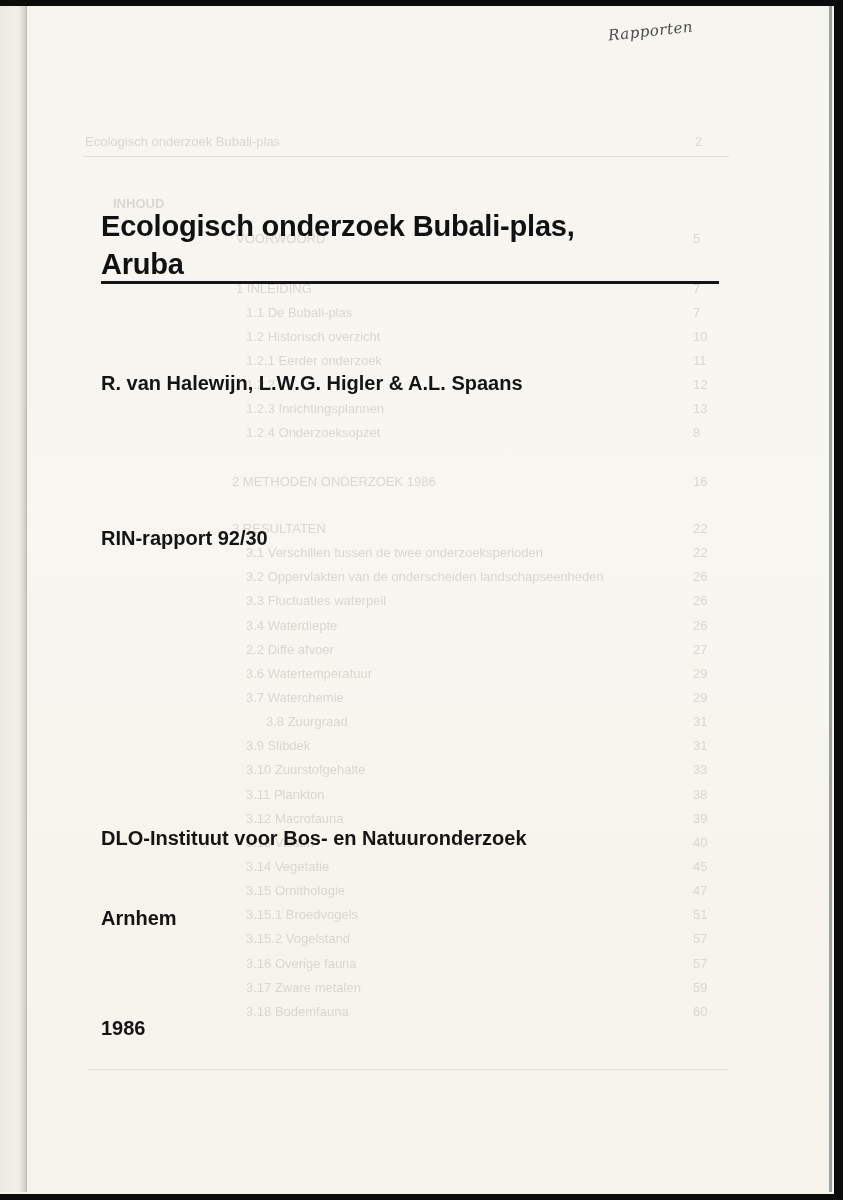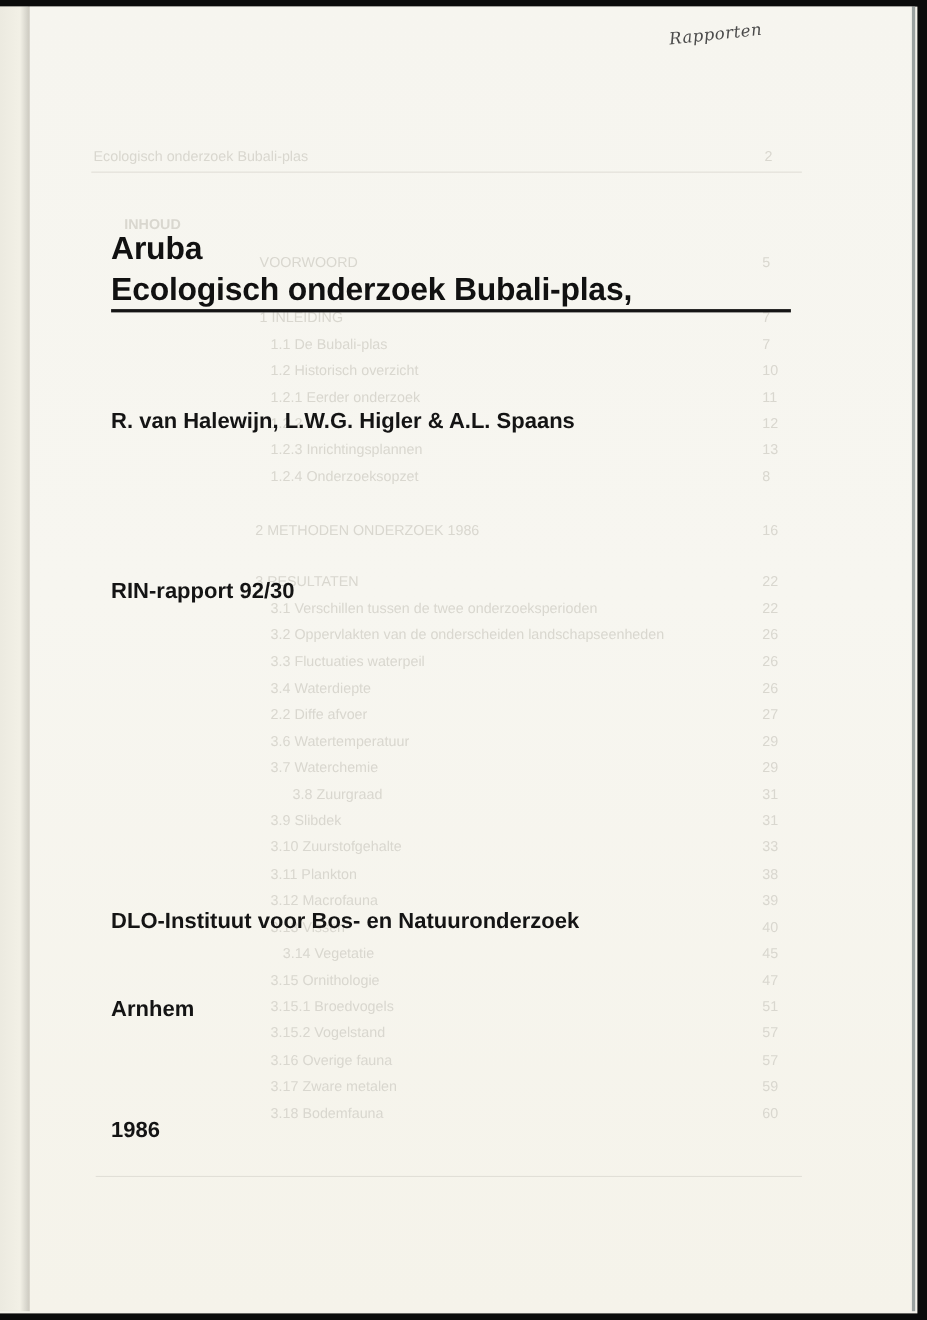--- a/index.html
+++ b/index.html
@@ -99,41 +99,41 @@
       <div class="bleed" style="left: 219px; top: 732px;">3.9  Slibdek</div>
       <div class="bleed" style="left: 666px; top: 732px;">31</div>
       <div class="bleed" style="left: 219px; top: 756px;">3.10  Zuurstofgehalte</div>
       <div class="bleed" style="left: 666px; top: 756px;">33</div>
       <div class="bleed" style="left: 219px; top: 781px;">3.11  Plankton</div>
       <div class="bleed" style="left: 666px; top: 781px;">38</div>
       <div class="bleed" style="left: 219px; top: 805px;">3.12  Macrofauna</div>
       <div class="bleed" style="left: 666px; top: 805px;">39</div>
       <div class="bleed" style="left: 219px; top: 829px;">3.13  Vissen</div>
       <div class="bleed" style="left: 666px; top: 829px;">40</div>
-      <div class="bleed" style="left: 230px; top: 853px;">3.14  Vegetatie</div>
+      <div class="bleed" style="left: 219px; top: 853px;">3.14  Vegetatie</div>
       <div class="bleed" style="left: 666px; top: 853px;">45</div>
       <div class="bleed" style="left: 219px; top: 877px;">3.15  Ornithologie</div>
       <div class="bleed" style="left: 666px; top: 877px;">47</div>
       <div class="bleed" style="left: 219px; top: 901px;">3.15.1  Broedvogels</div>
       <div class="bleed" style="left: 666px; top: 901px;">51</div>
       <div class="bleed" style="left: 219px; top: 925px;">3.15.2  Vogelstand</div>
       <div class="bleed" style="left: 666px; top: 925px;">57</div>
       <div class="bleed" style="left: 219px; top: 950px;">3.16  Overige fauna</div>
       <div class="bleed" style="left: 666px; top: 950px;">57</div>
       <div class="bleed" style="left: 219px; top: 974px;">3.17  Zware metalen</div>
       <div class="bleed" style="left: 666px; top: 974px;">59</div>
       <div class="bleed" style="left: 219px; top: 998px;">3.18  Bodemfauna</div>
       <div class="bleed" style="left: 666px; top: 998px;">60</div>
     </div>
 
   <div class="handwriting" style="left:581px; top:16px;">Rapporten</div>
 
   <div class="title" style="left:74px; top:201px;">
+    <div>Ecologisch onderzoek Bubali-plas,</div>
     <div>Aruba</div>
-    <div>Ecologisch onderzoek Bubali-plas,</div>
   </div>
   <div class="title-rule" style="left:74px; top:275px;"></div>
 
   <div class="text-line" style="left:74px; top:366px;">R. van Halewijn, L.W.G. Higler &amp; A.L. Spaans</div>
   <div class="text-line" style="left:74px; top:521px;">RIN-rapport 92/30</div>
   <div class="text-line" style="left:74px; top:821px;">DLO-Instituut voor Bos- en Natuuronderzoek</div>
   <div class="text-line" style="left:74px; top:901px;">Arnhem</div>
   <div class="text-line" style="left:74px; top:1011px;">1986</div>
 </div>
 

